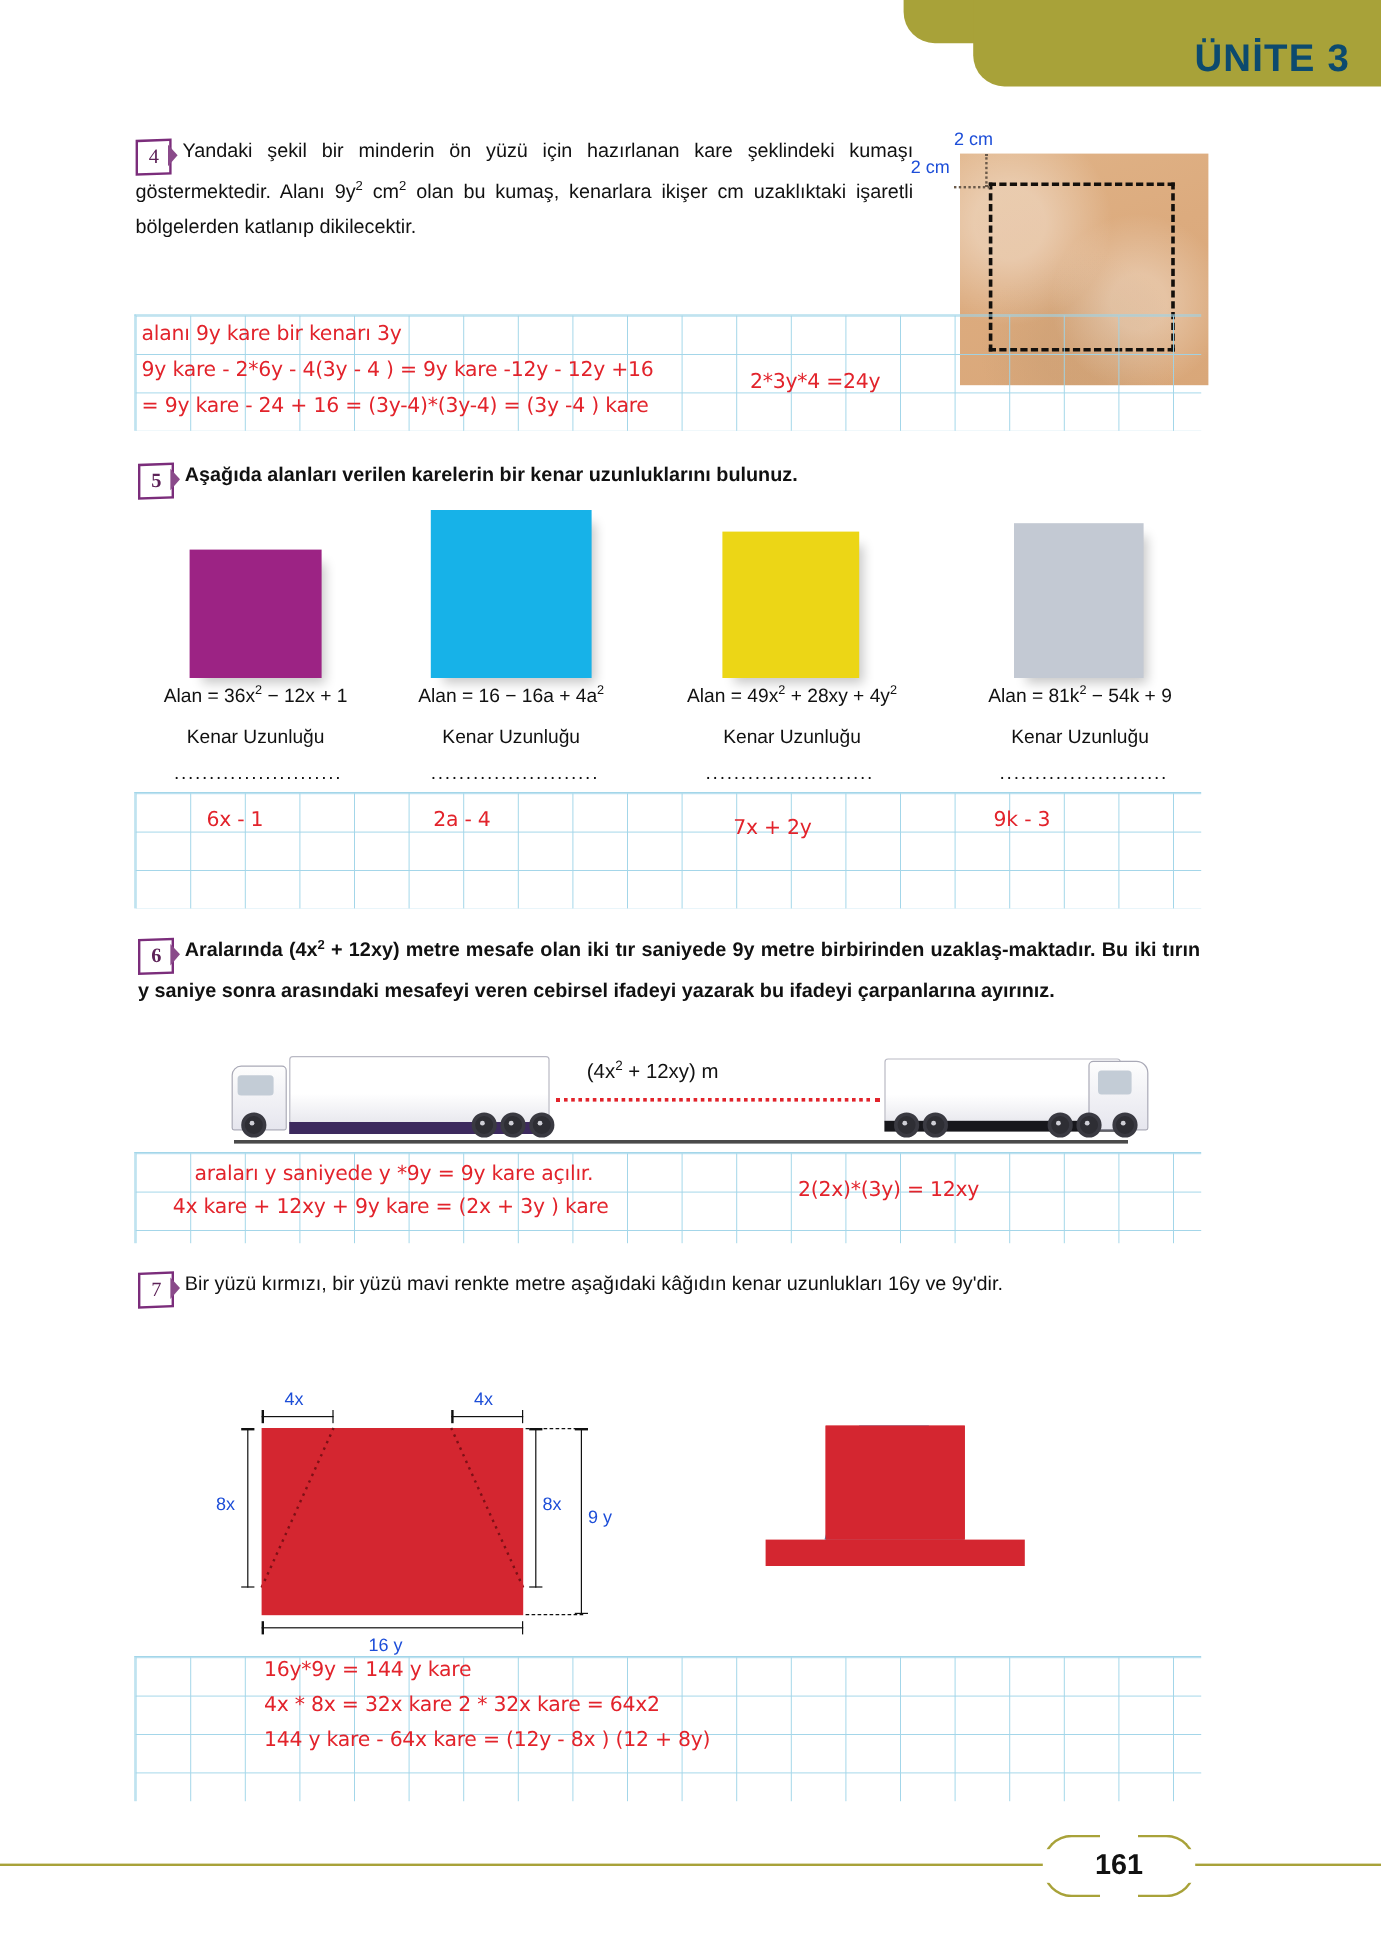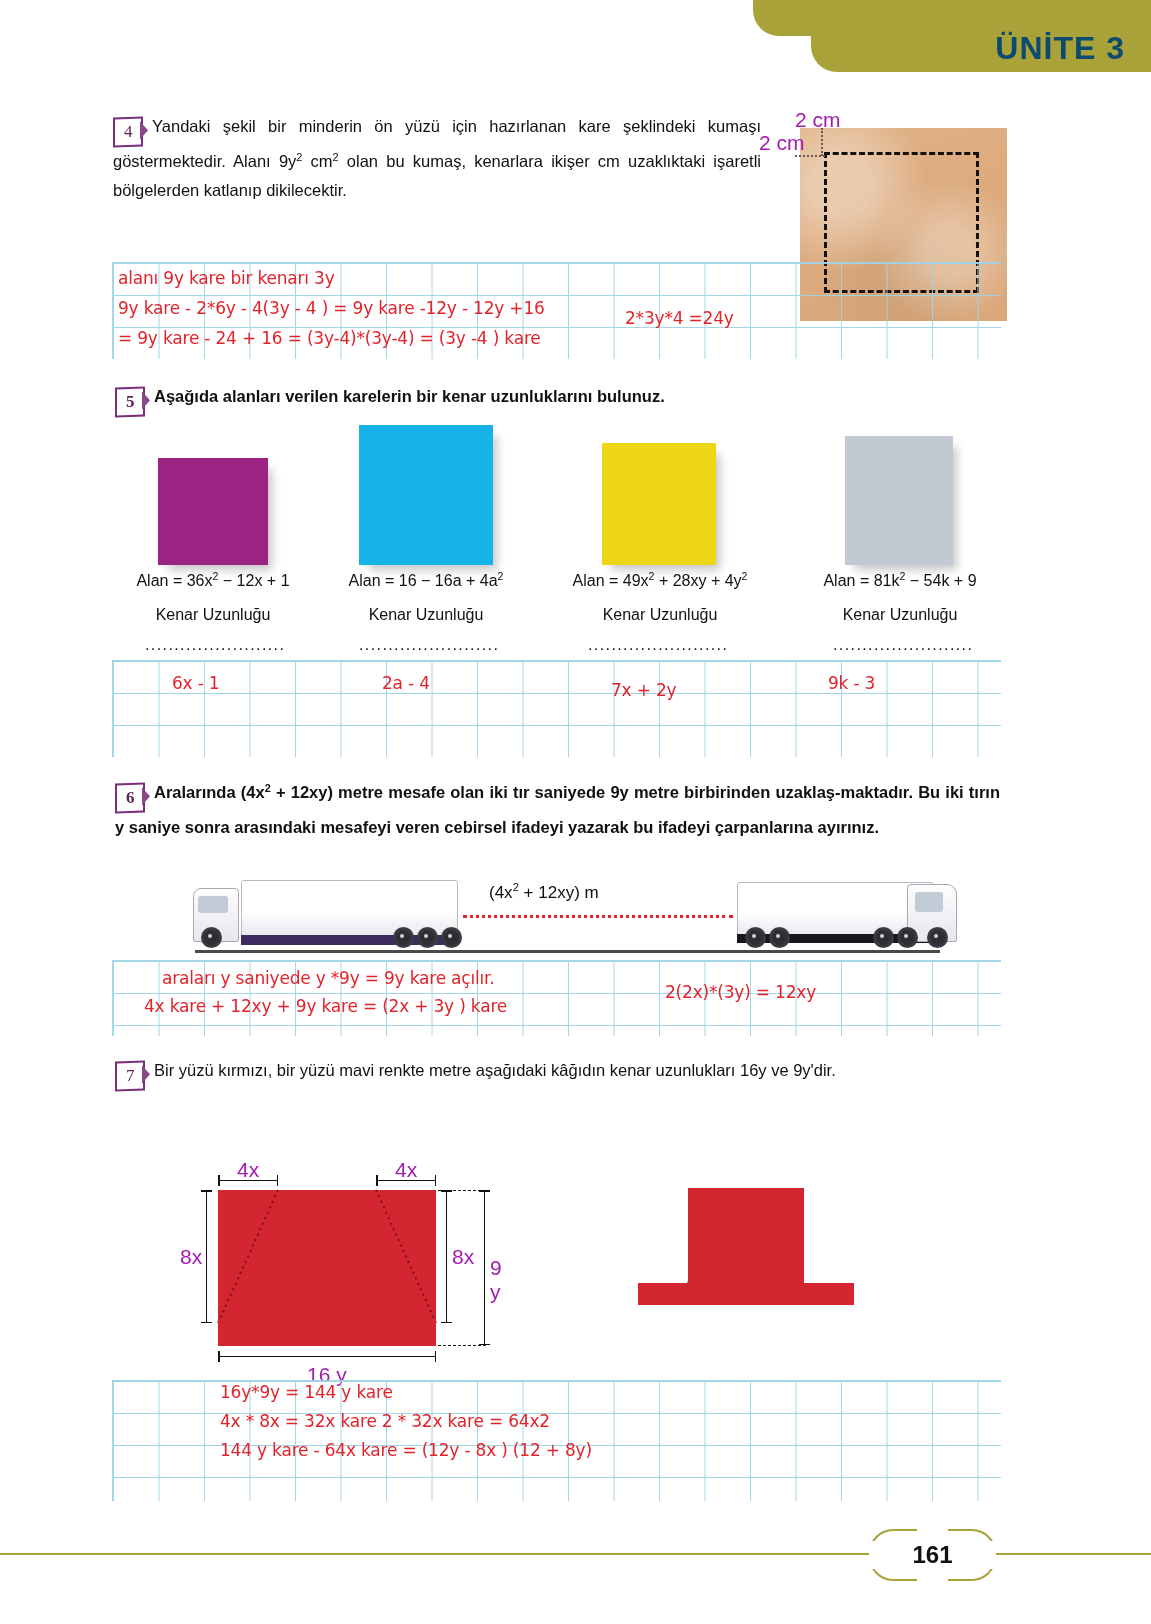--- a/index.html
+++ b/index.html
@@ -126,22 +126,22 @@
       radial-gradient(circle at 48% 85%, rgba(190,150,110,0.30) 0 16%, transparent 42%),
       linear-gradient(160deg, #e0b387 0%, #dcab7e 45%, #d9a779 100%);
   }
   .fabric .dashed-in {
     position: absolute;
     left: 24px; top: 24px; right: 28px; bottom: 28px;
     border: 3px dashed #14100c;
   }
   .dim-label {
     position: absolute;
-    font-size: 21px;
-    color: #a21caf;
+    font-size: 15px;
+    color: #1d4ed8;
   }
   .dot-v {
     position: absolute;
     border-left: 2px dotted #6b5a4a;
   }
   .dot-h {
     position: absolute;
     border-top: 2px dotted #6b5a4a;
   }
   .colorsq {
@@ -322,21 +322,21 @@
 <div class="sqlabel" style="left:548px; top:606px; width:224px;">Kenar Uzunluğu</div>
 <div class="dots-line" style="left:588px; top:636px;">........................</div>
 
 <div class="colorsq" style="left:845px; top:436px; width:108px; height:129px; background:#c3c9d3;"></div>
 <div class="sqlabel" style="left:800px; top:572px; width:200px;">Alan = 81k<sup>2</sup> − 54k + 9</div>
 <div class="sqlabel" style="left:800px; top:606px; width:200px;">Kenar Uzunluğu</div>
 <div class="dots-line" style="left:833px; top:636px;">........................</div>
 
 <div class="gridbox" style="left:112px; top:660px; width:888px; height:96px;"></div>
 <div class="hand" style="left:172px; top:673px;">6x - 1</div>
-<div class="hand" style="left:382px; top:673px;">2a - 4</div>
+<div class="hand" style="left:361px; top:673px;">2a - 4</div>
 <div class="hand" style="left:611px; top:680px;">7x + 2y</div>
 <div class="hand" style="left:828px; top:673px;">9k - 3</div>
 
 <div class="qblock" style="left:115px; top:778px; width:885px;">
   <div class="qtext bold">
     <span class="qnum"><span>6</span></span><span>Aralarında (4x<sup>2</sup> + 12xy) metre mesafe olan iki tır saniyede 9y metre birbirinden uzaklaş-maktadır. Bu iki tırın y saniye sonra arasındaki mesafeyi veren cebirsel ifadeyi yazarak bu ifadeyi çarpanlarına ayırınız.</span>
   </div>
 </div>
 
 <div class="trucks">

